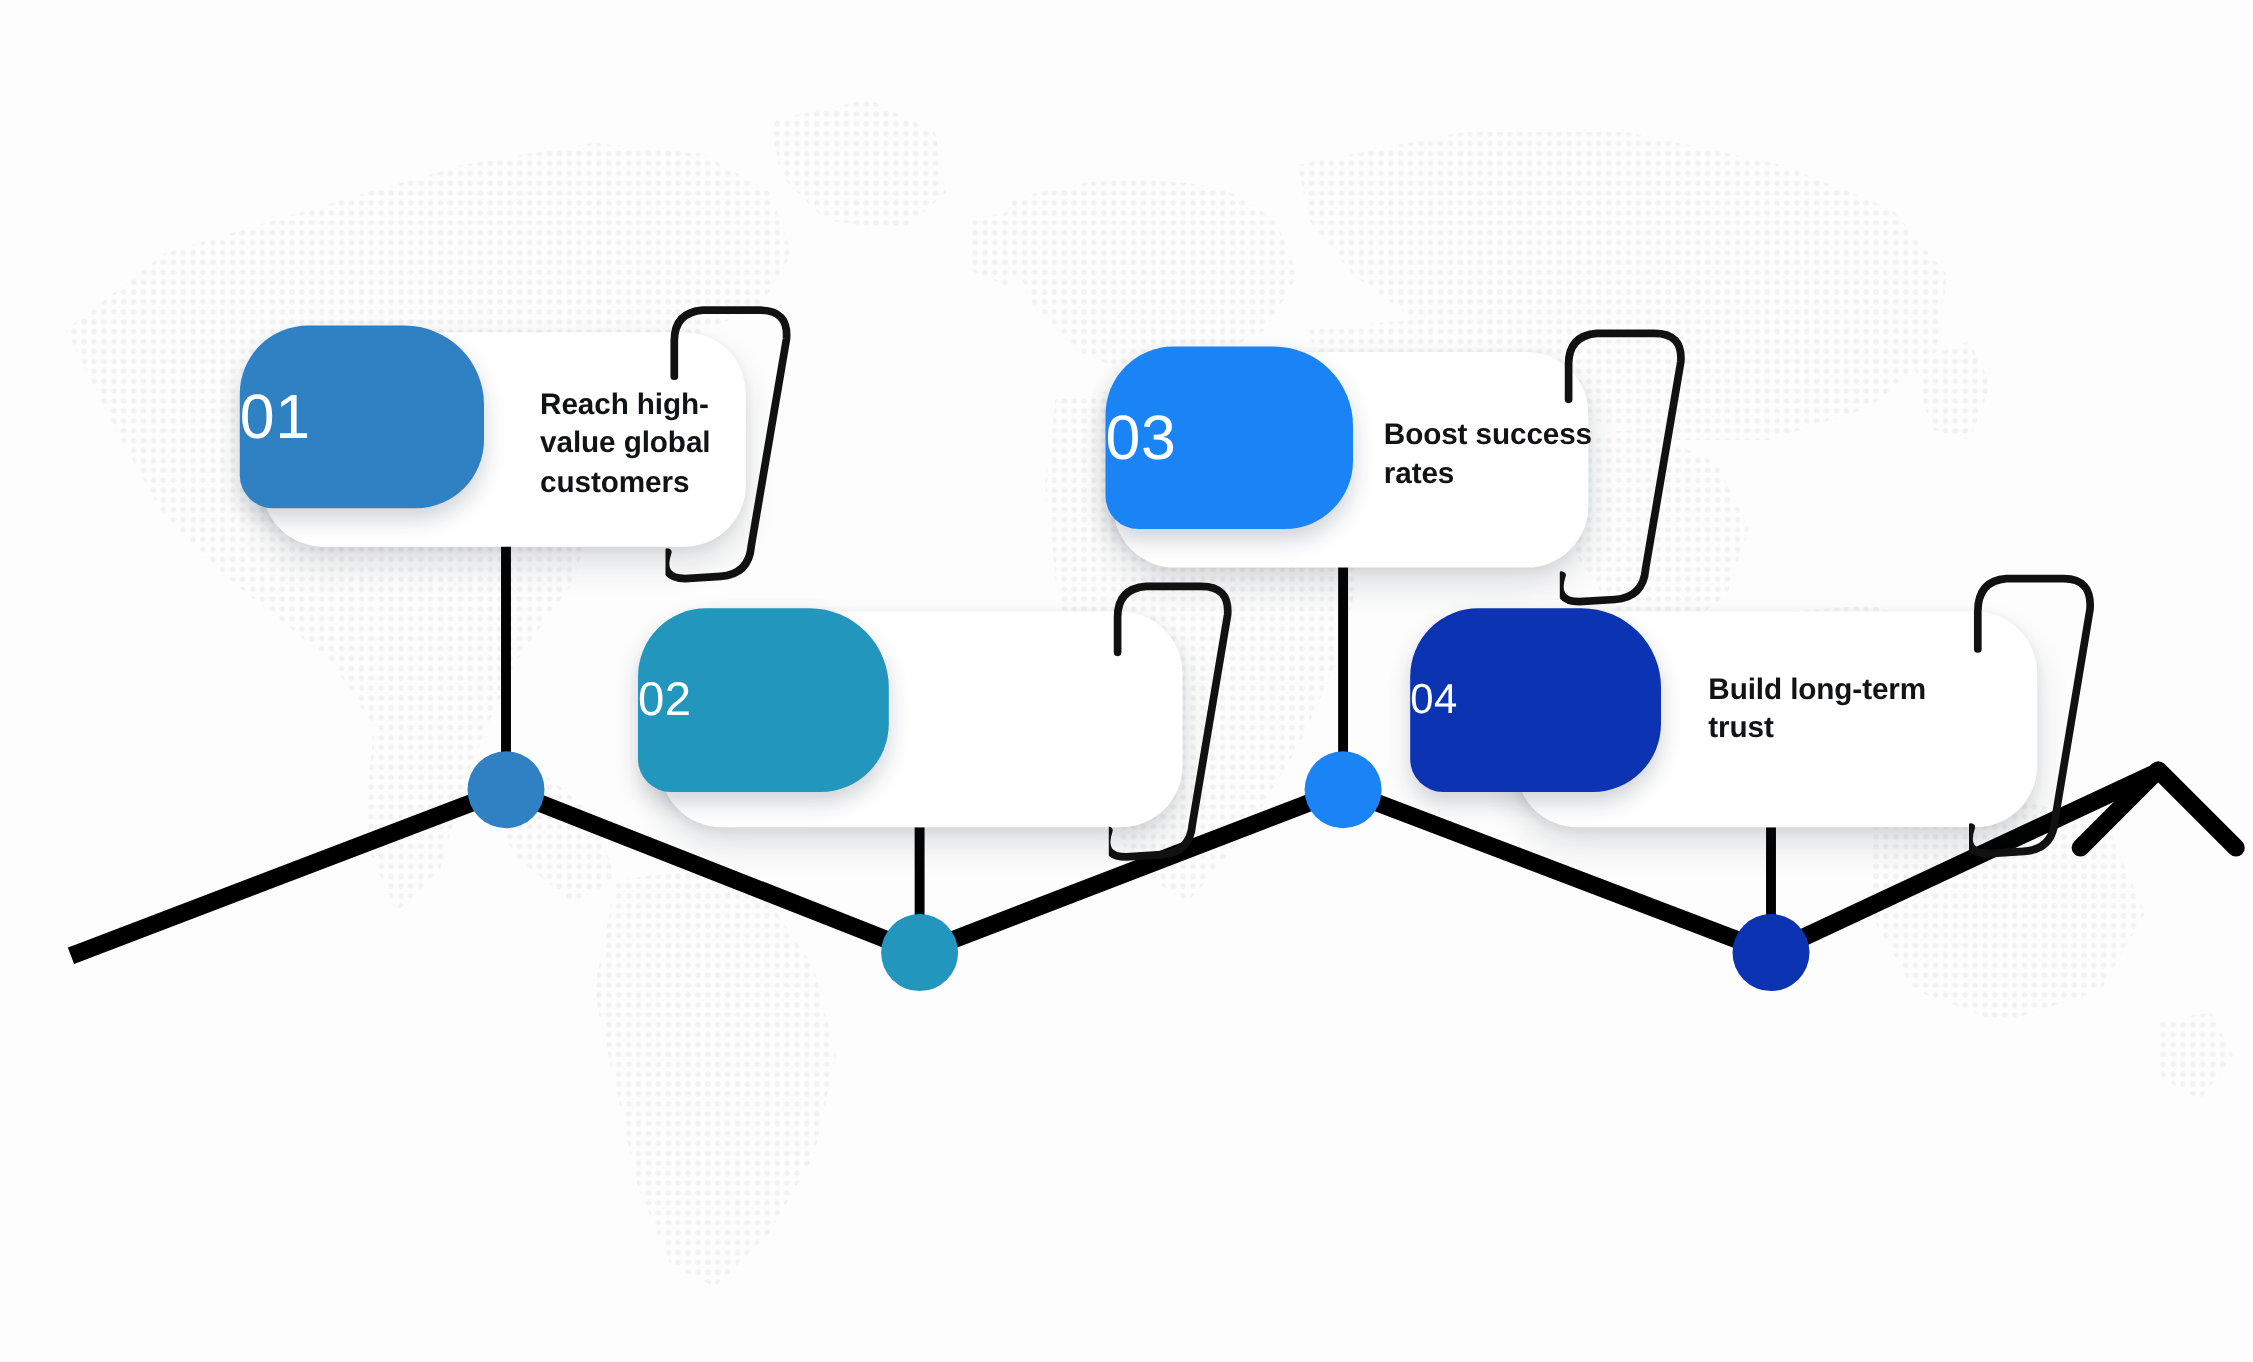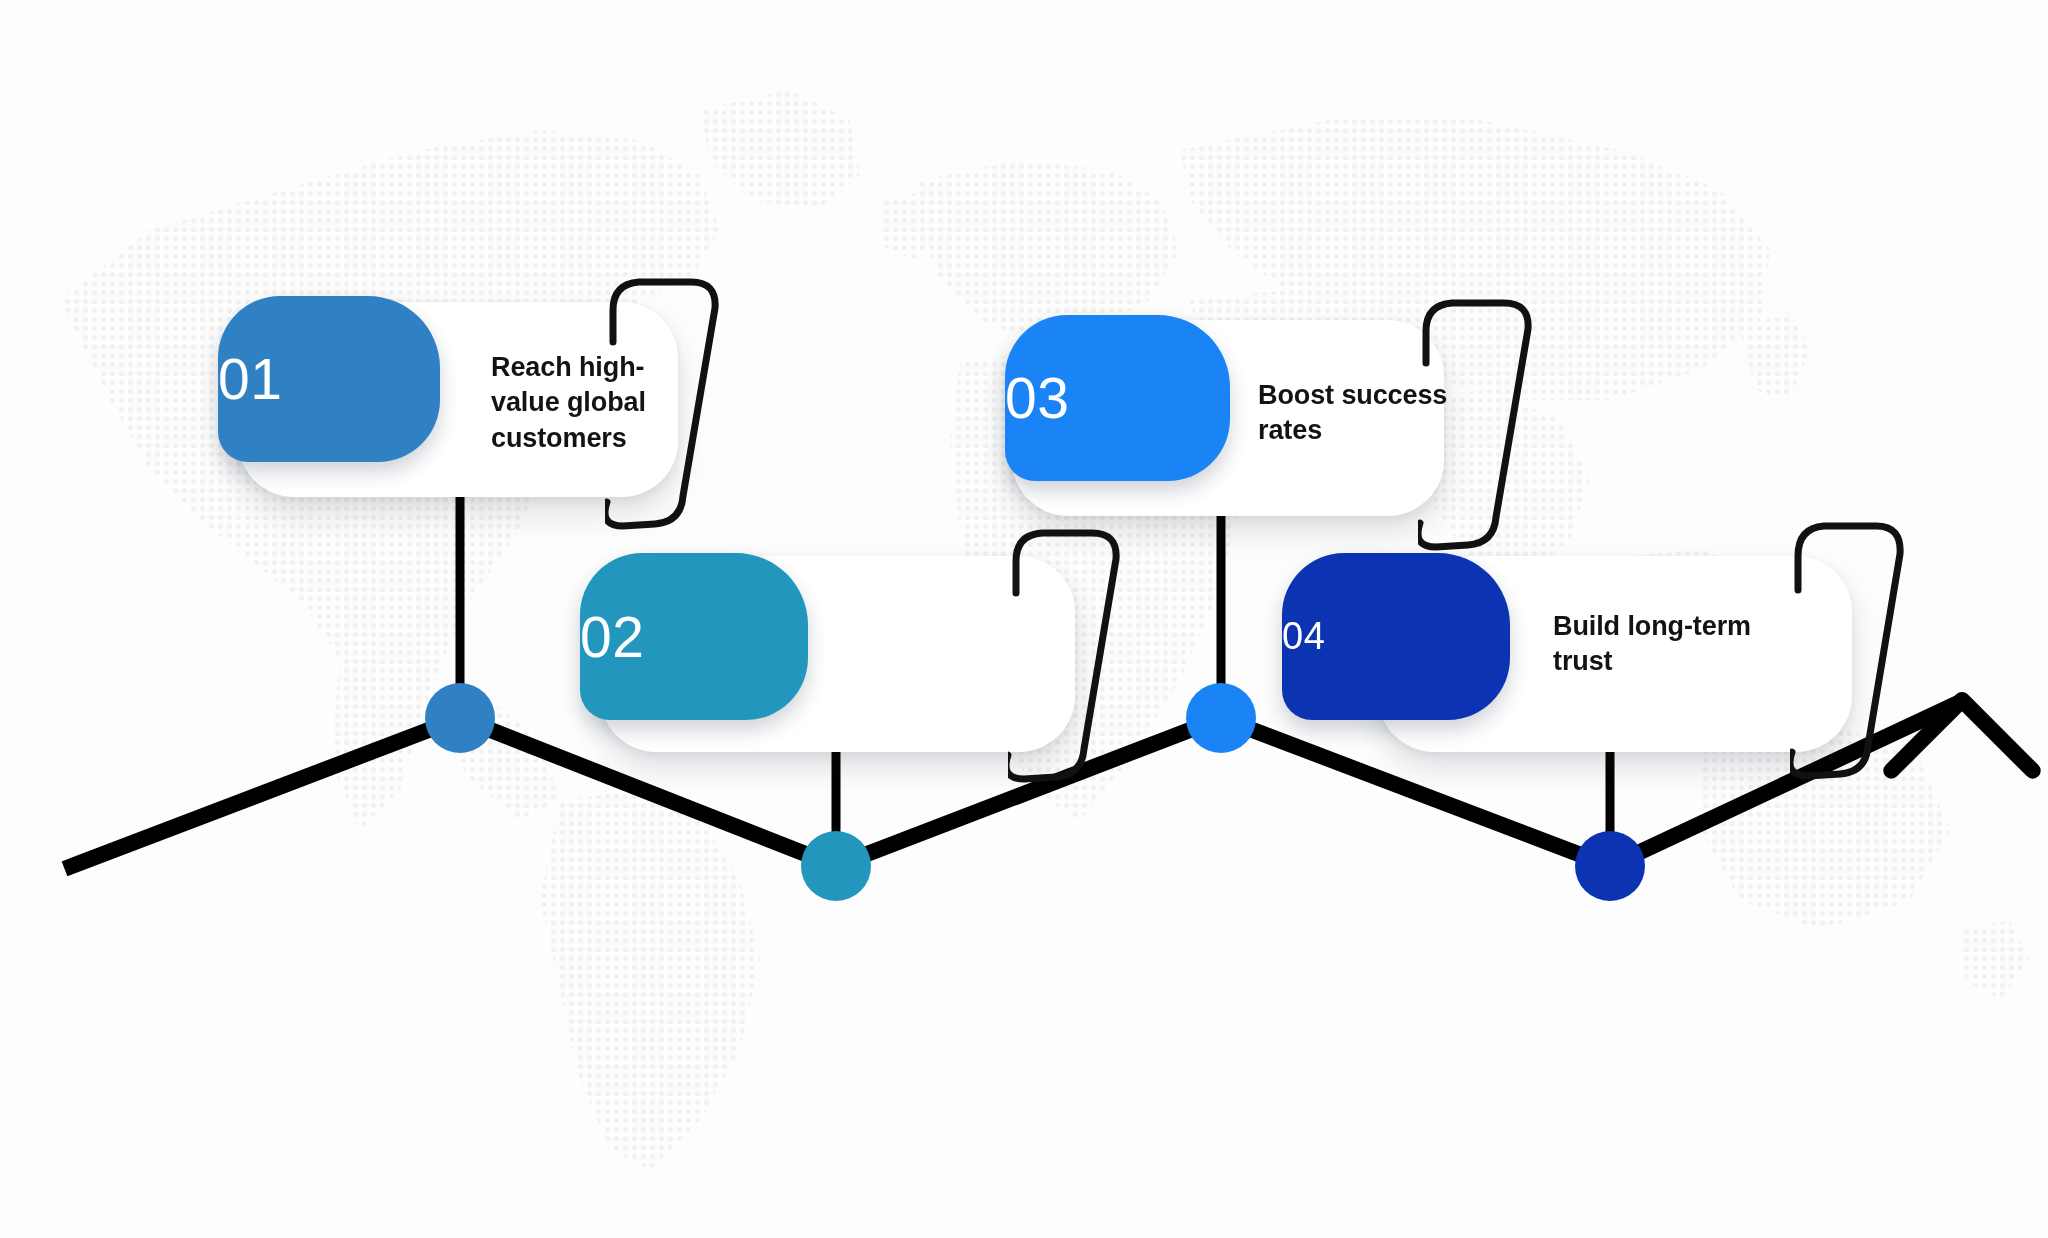--- a/index.html
+++ b/index.html
@@ -53,21 +53,21 @@
   
   #card-1{left:238px;top:302px;width:440px;height:195px;}
   #badge-1{left:218px;top:296px;width:222px;height:166px;
            border-radius:62px 72px 62px 30px;background:#3080c4;font-size:57px;}
   #text-1{left:455px;top:350px;width:210px;font-size:27px;}
   #bracket-1{left:605px;top:276px;width:120px;height:258px;}
 
   
   #card-2{left:600px;top:556px;width:475px;height:196px;}
   #badge-2{left:580px;top:553px;width:228px;height:167px;
-           border-radius:62px 72px 62px 30px;background:#2296bc;font-size:57px;}
+           border-radius:62px 72px 62px 30px;background:#2296bc;font-size:43px;}
   #text-2{left:820px;top:608px;width:220px;font-size:27px;}
   #bracket-2{left:1008px;top:527px;width:118px;height:260px;}
 
   
   #card-3{left:1012px;top:320px;width:432px;height:196px;}
   #badge-3{left:985px;top:315px;width:225px;height:166px;
            border-radius:62px 72px 62px 30px;background:#1a84f7;font-size:57px;margin-left:20px;}
   #text-3{left:1222px;top:378px;width:220px;font-size:27px;}
   #bracket-3{left:1418px;top:297px;width:120px;height:258px;}
 

